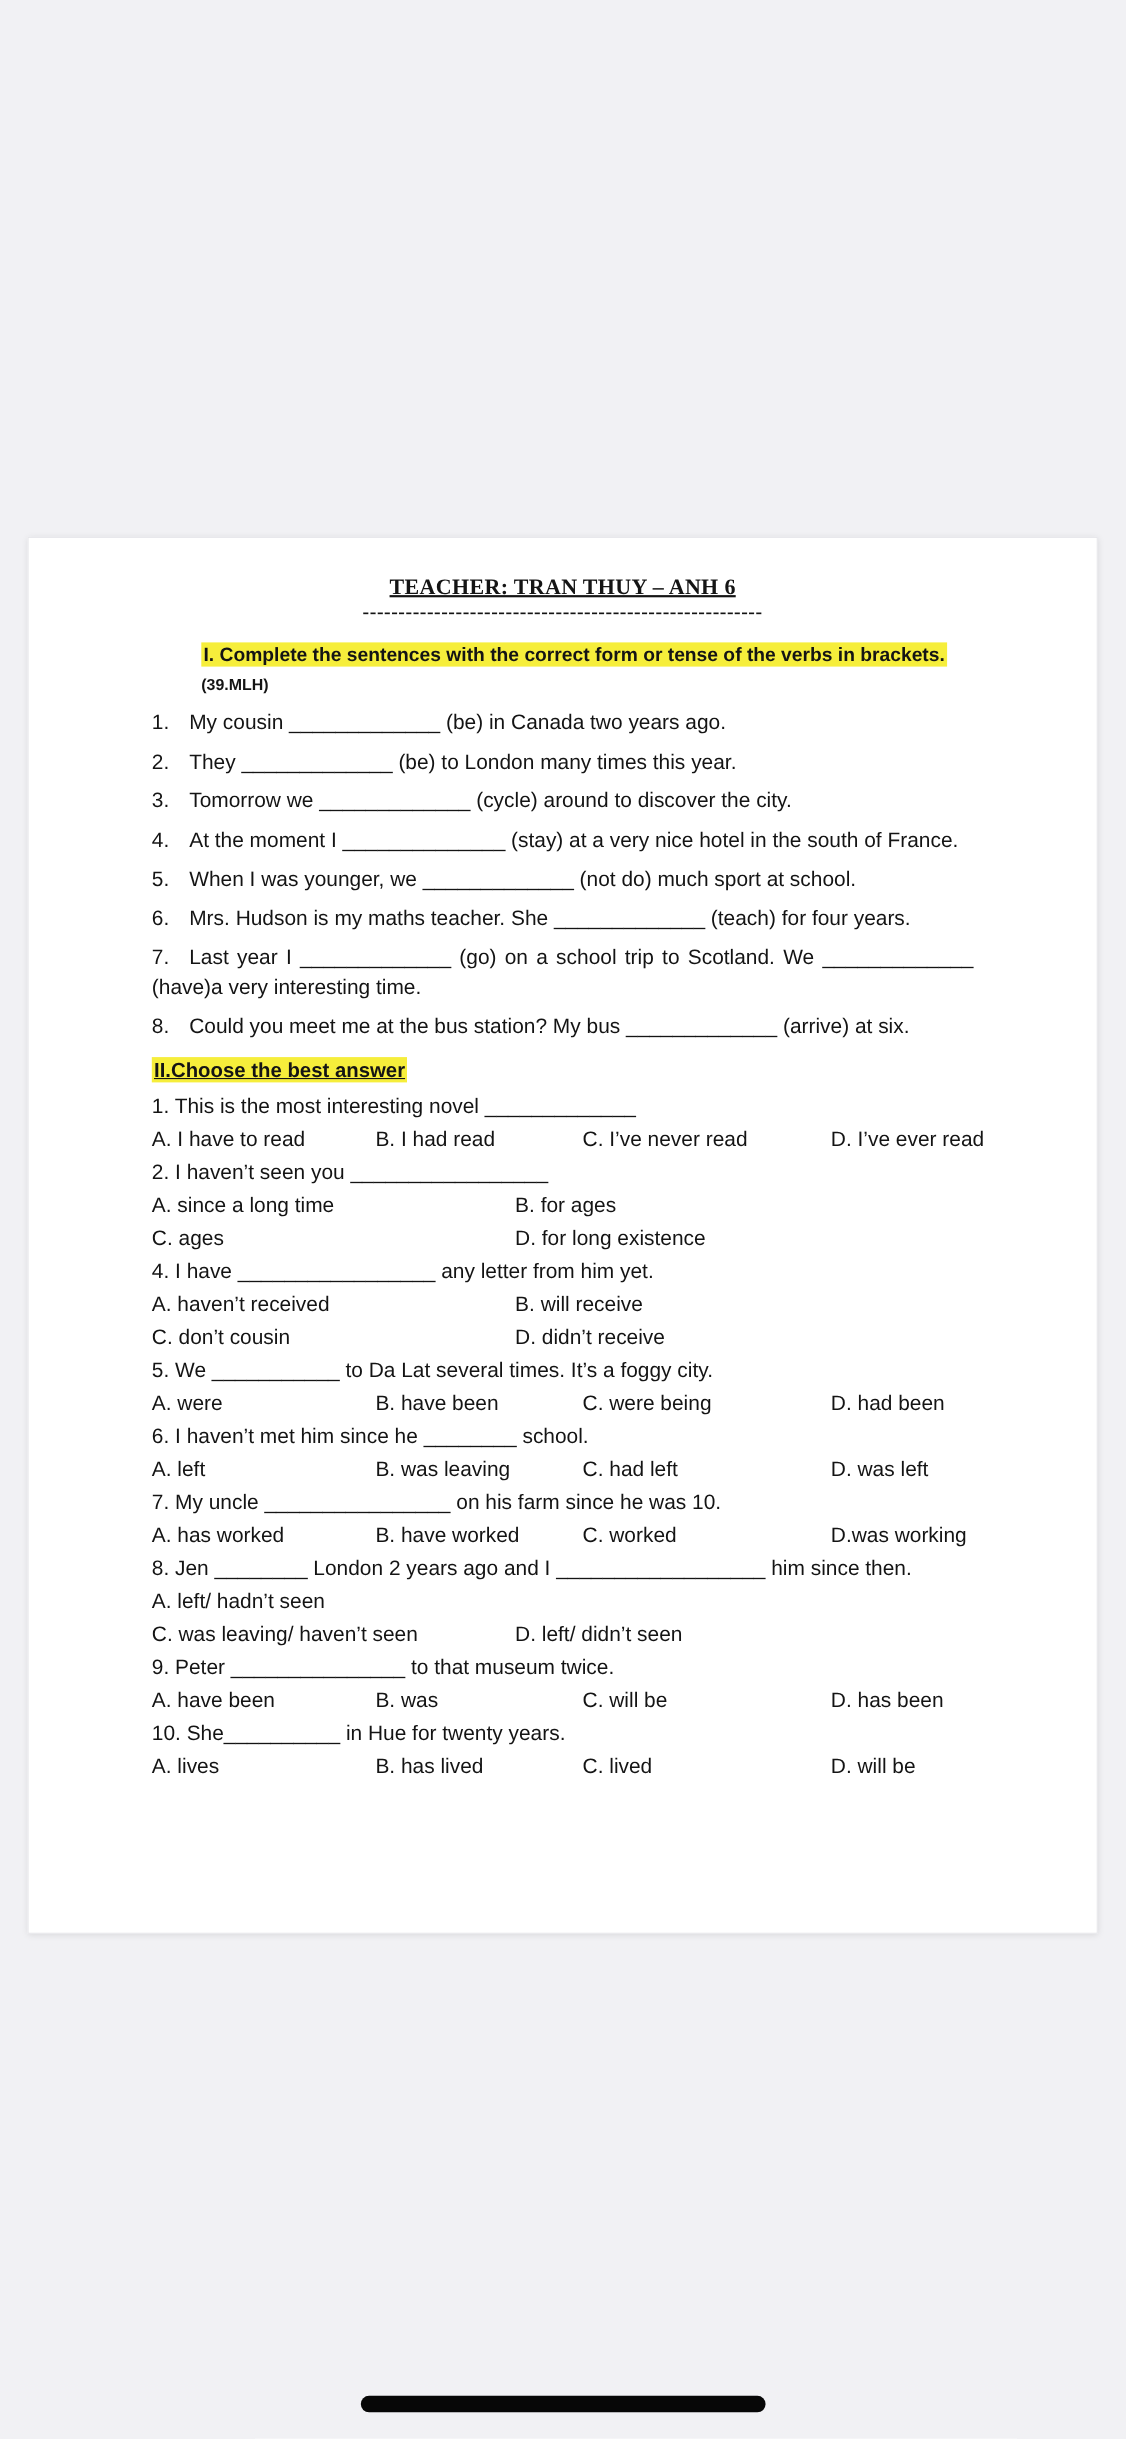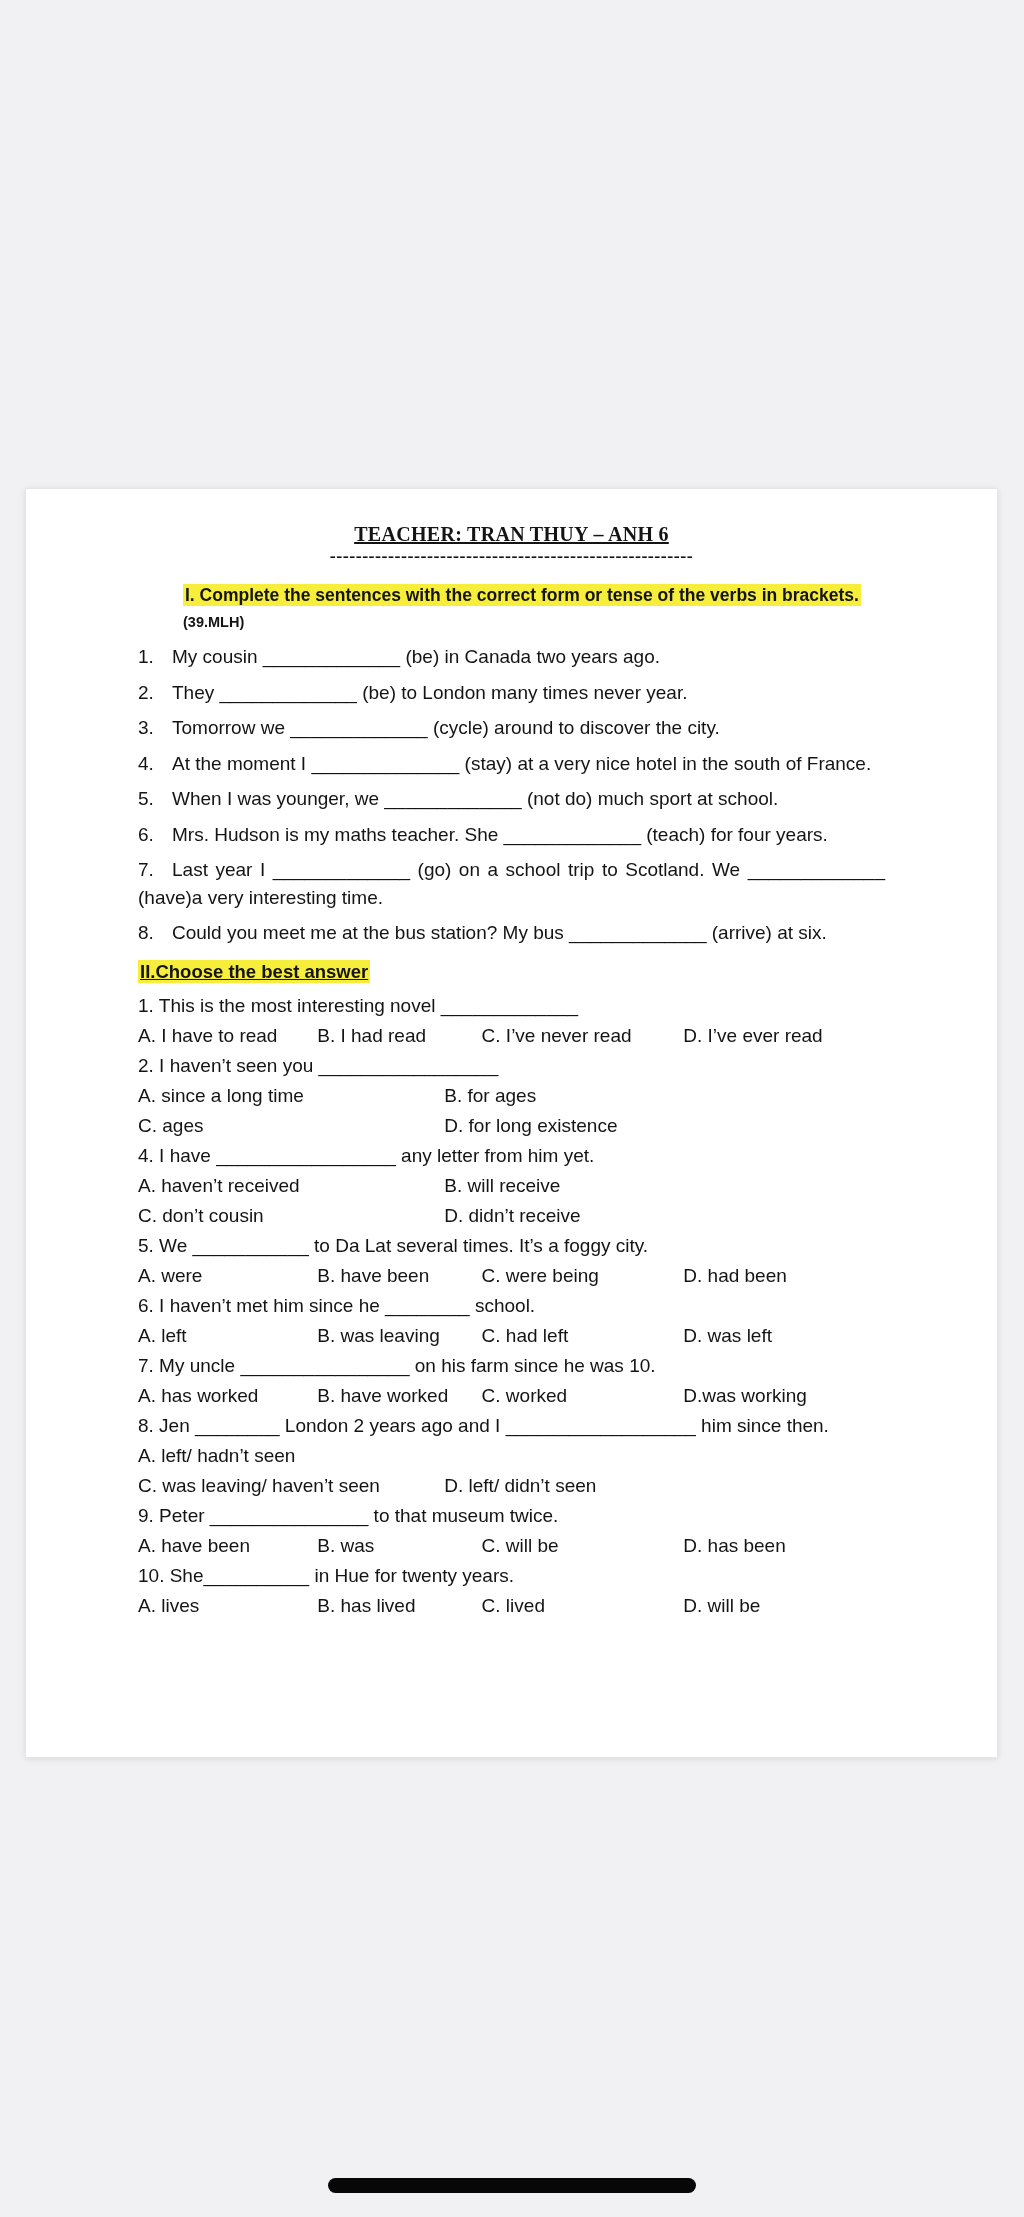--- a/index.html
+++ b/index.html
@@ -45,42 +45,42 @@
   .sec1-note{font-size:14.5px;font-weight:bold;}
   .s1-item{
     margin:8px 0;font-size:19px;line-height:1.45;text-align:justify;
   }
   .s1-num{display:inline-block;min-width:34px;}
   .sec2-heading{
     margin:10px 0 4px 0;font-size:18.5px;font-weight:bold;line-height:30px;
   }
   .sec2-heading .hl{text-decoration:underline;}
   .question p{margin:0;font-size:19px;line-height:30px;}
-  .opt-row{display:grid;font-size:19px;line-height:30px;}
+  .opt-row{display:grid;font-size:19px;line-height:30px;gap:24px;}
   .opts4{grid-template-columns:24% 22% 27% 27%;}
   .opts2{grid-template-columns:41% 59%;}
   .opt{white-space:nowrap;}
   .home-indicator{
     position:absolute;left:50%;bottom:24px;transform:translateX(-50%);
     width:368px;height:15px;border-radius:8px;background:var(--indicator);
   }
 </style>
 </head>
 <body>
 
 <div class="page-card">
   <div class="doc-content">
 
     <p class="doc-title"><span>TEACHER: TRAN THUY – ANH 6</span></p>
     <p class="title-divider">--------------------------------------------------------</p>
 
     <p class="sec1-heading"><span class="hl">I. Complete the sentences with the correct form or tense of the verbs in brackets.</span> <span class="sec1-note">(39.MLH)</span></p>
 
     <p class="s1-item"><span class="s1-num">1.</span><span>My cousin _____________ (be) in Canada two years ago.</span></p>
-    <p class="s1-item"><span class="s1-num">2.</span><span>They _____________ (be) to London many times never year.</span></p>
+    <p class="s1-item"><span class="s1-num">2.</span><span>They _____________ (be) to London many times this year.</span></p>
     <p class="s1-item"><span class="s1-num">3.</span><span>Tomorrow we _____________ (cycle) around to discover the city.</span></p>
     <p class="s1-item"><span class="s1-num">4.</span><span>At the moment I ______________ (stay) at a very nice hotel in the south of France.</span></p>
     <p class="s1-item"><span class="s1-num">5.</span><span>When I was younger, we _____________ (not do) much sport at school.</span></p>
     <p class="s1-item"><span class="s1-num">6.</span><span>Mrs. Hudson is my maths teacher. She _____________ (teach) for four years.</span></p>
     <p class="s1-item"><span class="s1-num">7.</span><span>Last year I _____________ (go) on a school trip to Scotland. We _____________ (have)a very interesting time.</span></p>
     <p class="s1-item"><span class="s1-num">8.</span><span>Could you meet me at the bus station? My bus _____________ (arrive) at six.</span></p>
 
     <p class="sec2-heading"><span class="hl">II.Choose the best answer</span></p>
 
     <div class="question">

